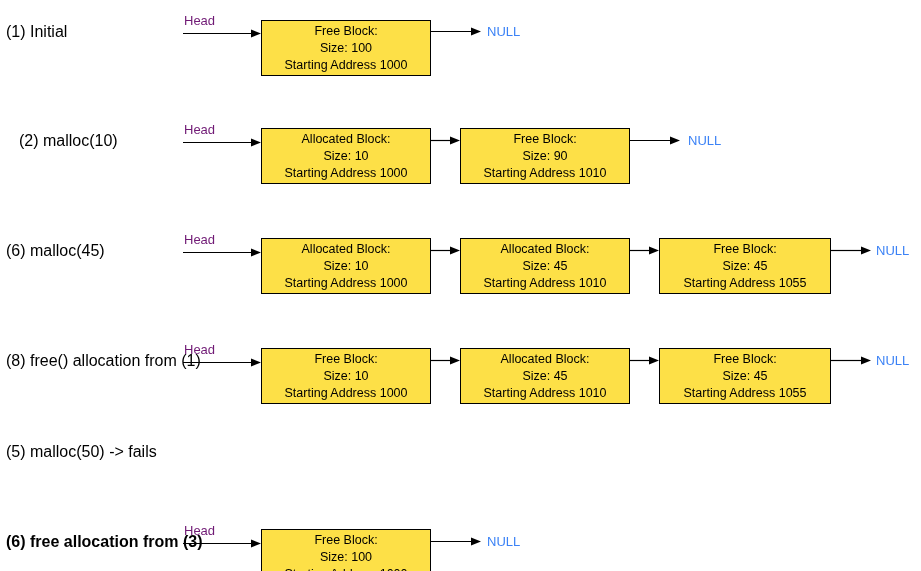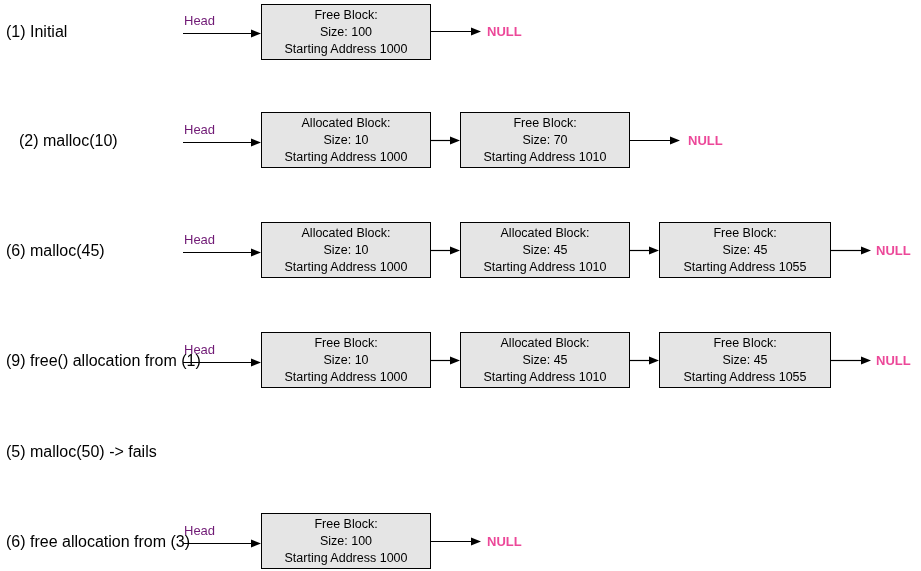--- a/index.html
+++ b/index.html
@@ -37,36 +37,36 @@
     font-size: 13px;
     line-height: 15px;
     white-space: nowrap;
     color: #701a75;
   }
   .null-label {
     position: absolute;
     font-size: 13px;
     line-height: 15px;
     white-space: nowrap;
-    color: #ec4899;
-    font-weight: bold;
+    color: #3b82f6;
   }
   .block {
     position: absolute;
     border: 1px solid #000000;
-    background: #e5e5e5;
+    background: #fde047;
     box-sizing: border-box;
     display: flex;
     flex-direction: column;
     align-items: center;
     justify-content: center;
     font-size: 12.5px;
     line-height: 17px;
     text-align: center;
     color: #000;
+    margin-top: 16px;
   }
   .block .line {
     white-space: nowrap;
   }
   .arrow {
     position: absolute;
     height: 9px;
   }
   .arrow svg {
     display: block;
@@ -116,21 +116,21 @@
       <div class="line">Starting Address 1000</div>
     </div>
     <div class="arrow" style="left:431px; top:136px; width:29px;">
       <svg width="29" height="9" viewBox="0 0 29 9">
           <line x1="0" y1="4.5" x2="21" y2="4.5" stroke="#000" stroke-width="1.2"></line>
           <polygon points="29,4.5 19,0.5 19,8.5" fill="#000"></polygon>
         </svg>
     </div>
     <div class="block" style="left:460px; top:112px; width:170px; height:56px;">
       <div class="line">Free Block:</div>
-      <div class="line">Size: 70</div>
+      <div class="line">Size: 90</div>
       <div class="line">Starting Address 1010</div>
     </div>
     <div class="arrow" style="left:630px; top:136px; width:50px;">
       <svg width="50" height="9" viewBox="0 0 50 9">
           <line x1="0" y1="4.5" x2="42" y2="4.5" stroke="#000" stroke-width="1.2"></line>
           <polygon points="50,4.5 40,0.5 40,8.5" fill="#000"></polygon>
         </svg>
     </div>
     <div class="null-label" style="left:688px; top:133px;">NULL</div>
   </div>
@@ -174,21 +174,21 @@
     <div class="arrow" style="left:831px; top:246px; width:40px;">
       <svg width="40" height="9" viewBox="0 0 40 9">
           <line x1="0" y1="4.5" x2="32" y2="4.5" stroke="#000" stroke-width="1.2"></line>
           <polygon points="40,4.5 30,0.5 30,8.5" fill="#000"></polygon>
         </svg>
     </div>
     <div class="null-label" style="left:876px; top:243px;">NULL</div>
   </div>
 
   <div class="row" style="top:0;">
-    <div class="row-label" style="left:6px; top:353px;">(9) free() allocation from (1)</div>
+    <div class="row-label" style="left:6px; top:353px;">(8) free() allocation from (1)</div>
     <div class="head-label" style="left:184px; top:342px;">Head</div>
     <div class="arrow" style="left:183px; top:358px; width:78px;">
       <svg width="78" height="9" viewBox="0 0 78 9">
           <line x1="0" y1="4.5" x2="70" y2="4.5" stroke="#000" stroke-width="1.2"></line>
           <polygon points="78,4.5 68,0.5 68,8.5" fill="#000"></polygon>
         </svg>
     </div>
     <div class="block" style="left:261px; top:332px; width:170px; height:56px;">
       <div class="line">Free Block:</div>
       <div class="line">Size: 10</div>
@@ -223,21 +223,21 @@
         </svg>
     </div>
     <div class="null-label" style="left:876px; top:353px;">NULL</div>
   </div>
 
   <div class="row" style="top:0;">
     <div class="row-label" style="left:6px; top:444px;">(5) malloc(50) -&gt; fails</div>
   </div>
 
   <div class="row" style="top:0;">
-    <div class="row-label" style="left:6px; top:534px;">(6) free allocation from (3)</div>
+    <div class="row-label" style="left:6px; top:534px;font-weight:bold;">(6) free allocation from (3)</div>
     <div class="head-label" style="left:184px; top:523px;">Head</div>
     <div class="arrow" style="left:183px; top:539px; width:78px;">
       <svg width="78" height="9" viewBox="0 0 78 9">
           <line x1="0" y1="4.5" x2="70" y2="4.5" stroke="#000" stroke-width="1.2"></line>
           <polygon points="78,4.5 68,0.5 68,8.5" fill="#000"></polygon>
         </svg>
     </div>
     <div class="block" style="left:261px; top:513px; width:170px; height:56px;">
       <div class="line">Free Block:</div>
       <div class="line">Size: 100</div>

